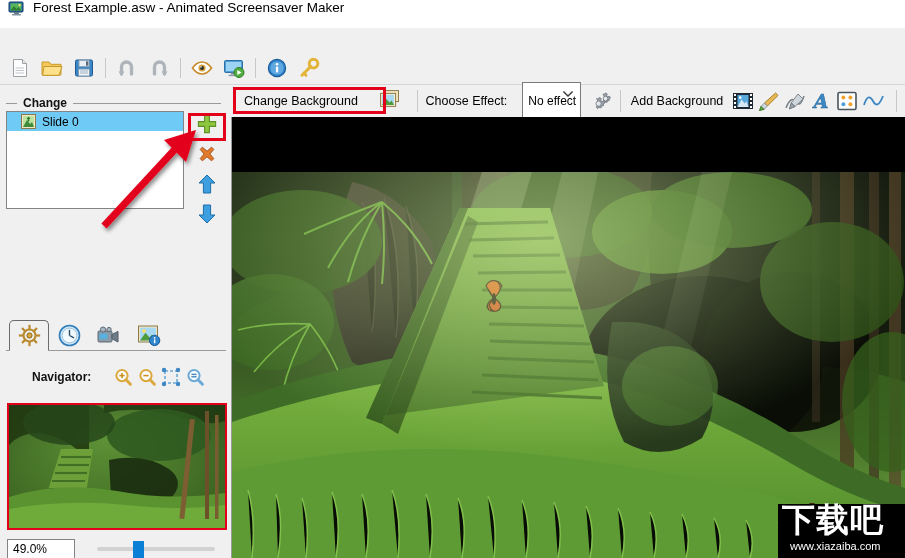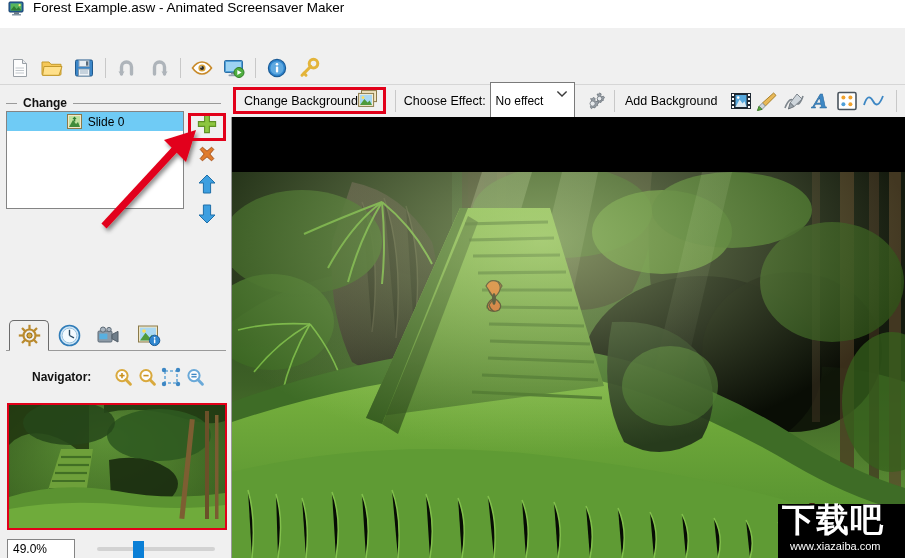--- a/index.html
+++ b/index.html
@@ -43,21 +43,21 @@
 
   .group-head{position:absolute;left:6px;top:11px;width:215px;height:14px;display:flex;align-items:center;}
   .group-dash{width:11px;height:1px;background:#9a9a9a;margin-right:6px;}
   .group-title{font-weight:bold;font-size:12px;color:#111;white-space:nowrap;}
   .group-line{flex:1;height:1px;background:#9a9a9a;margin-left:6px;}
 
   .slidelist{
     position:absolute;left:6px;top:26px;width:178px;height:98px;
     background:#fff;border:1px solid #848484;box-sizing:border-box;overflow:hidden;
   }
-  .slide-row{height:19px;display:flex;align-items:center;padding-left:1px;background:#6fcbf5;justify-content:center;}
+  .slide-row{height:19px;display:flex;align-items:center;padding-left:14px;background:#6fcbf5;}
   .slide-row .sicon{width:15px;height:15px;margin-right:6px;flex:none;}
   .slide-row .slabel{font-size:12px;color:#000;}
 
   .sidebtns{position:absolute;left:192px;top:26px;width:34px;}
   .sidebtn{width:30px;height:26px;display:flex;align-items:center;justify-content:center;margin-bottom:4px;}
 
   .addhl{position:absolute;left:188px;top:113px;width:38px;height:28px;border:3px solid #e2001a;box-sizing:border-box;z-index:22;}
 
   
   .ptabs{position:absolute;left:6px;top:235px;width:220px;height:32px;}
@@ -77,27 +77,27 @@
            padding-left:5px;box-sizing:border-box;font-size:12px;}
   .sliderwrap{position:relative;margin-left:22px;width:118px;height:20px;}
   .slider-track{position:absolute;left:0;top:8px;width:118px;height:4px;background:#d2d2d2;border-radius:2px;}
   .slider-knob{position:absolute;left:36px;top:2px;width:11px;height:17px;background:#0a7fd6;}
 
   
   .effectbar{position:absolute;left:230px;top:85px;width:675px;height:31px;background:#f0f0f0;
              display:flex;align-items:center;}
   .chbg{position:relative;margin-left:5px;height:24px;display:flex;align-items:center;
         padding:0 8px;background:#f0f0f0;border:1px solid transparent;white-space:nowrap;}
-  .chbg .lbl{font-size:12.5px;margin-right:0;}
+  .chbg .lbl{font-size:12.5px;margin-right:22px;}
   .chbg-hl{position:absolute;left:233px;top:87px;width:153px;height:27px;border:3px solid #e2001a;
            box-sizing:border-box;z-index:21;background:transparent;}
   .eb-sep{width:1px;height:22px;background:#c8c8c8;margin:0 8px;}
   .eb-label{font-size:12.5px;white-space:nowrap;}
   .combo{position:relative;width:98px;height:37px;border:1px solid #7a7a7a;background:#fff;
-         display:flex;align-items:center;box-sizing:border-box;margin-left:4px;}
+         display:flex;align-items:center;box-sizing:border-box;margin-left:15px;}
   .combo .val{font-size:12px;padding-left:5px;}
   .combo .chev{position:absolute;right:6px;top:5px;}
   .gearbtn{width:26px;height:24px;display:flex;align-items:center;justify-content:center;margin-left:9px;}
   .animbtn{width:26px;height:25px;display:flex;align-items:center;justify-content:center;margin:0 2px;}
 
   
   .canvas{position:absolute;left:231px;top:117px;width:674px;height:441px;background:#000;overflow:hidden;
           border-left:1px solid #9a9a9a;box-sizing:border-box;}
   .scene{position:absolute;left:0;top:55px;width:673px;height:386px;overflow:hidden;}
 

